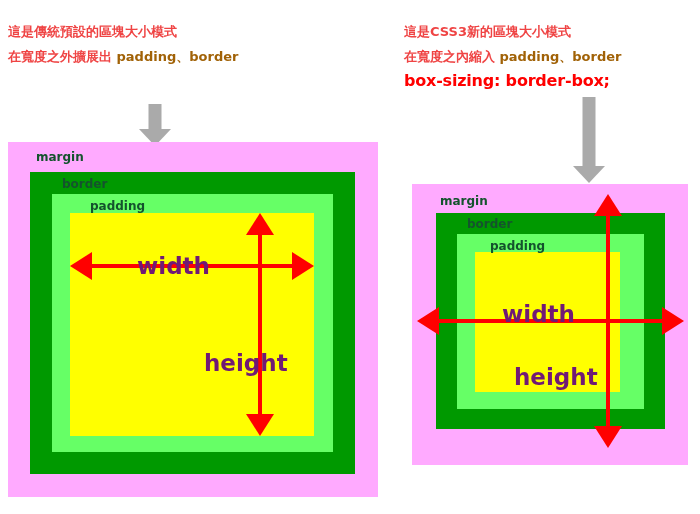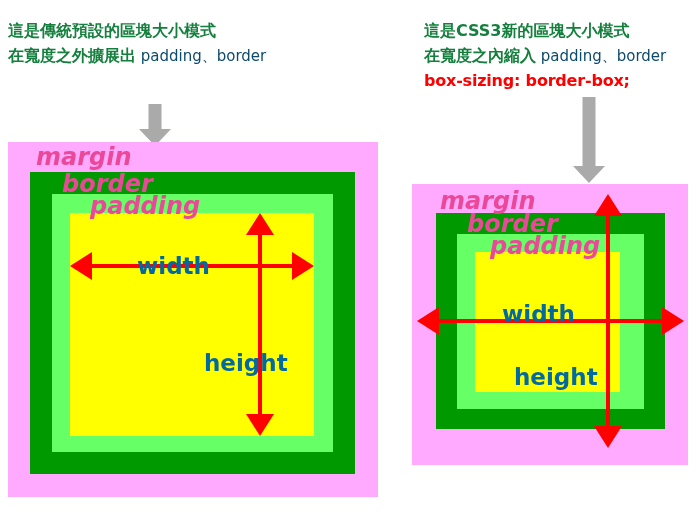--- a/index.html
+++ b/index.html
@@ -7,26 +7,26 @@
     width:700px;height:514px;position:relative;overflow:hidden;
     background:#ffffff;
     font-family:"DejaVu Sans","Liberation Sans",sans-serif;
     -webkit-font-smoothing:antialiased;
   }
   .abs{position:absolute;}
 
   
   .caption{position:absolute;line-height:25px;white-space:nowrap;}
   .cap-line{display:block;height:25px;}
-  .cap-zh{font-size:16px;font-weight:bold;color:#15803d;}
+  .cap-zh{font-size:13px;font-weight:bold;color:#ef4444;}
   .cap-code{font-size:16px;font-weight:bold;color:#ff0000;letter-spacing:-0.2px;}
-  .cap-mono{font-size:15px;font-weight:normal;color:#0c4a6e;}
+  .cap-mono{font-size:13px;font-weight:bold;color:#a16207;}
 
   #caption-left{left:8px;top:18px;}
-  #caption-right{left:424px;top:18px;}
+  #caption-right{left:404px;top:18px;}
 
   
   .gray-arrow{position:absolute;}
   .gray-shaft{position:absolute;background:#aaaaaa;left:50%;transform:translateX(-50%);top:0;}
   .gray-head{position:absolute;width:0;height:0;left:50%;transform:translateX(-50%);
              border-left:16px solid transparent;border-right:16px solid transparent;
              border-top:17px solid #aaaaaa;}
 
   #gray-arrow-left{left:135px;top:104px;width:40px;height:42px;}
   #gray-arrow-left .gray-shaft{width:13px;height:25px;}
@@ -35,34 +35,34 @@
   #gray-arrow-right{left:569px;top:97px;width:40px;height:86px;}
   #gray-arrow-right .gray-shaft{width:13px;height:69px;}
   #gray-arrow-right .gray-head{top:69px;}
 
   
   .margin-box{position:absolute;background:#ffaaff;}
   .border-box{position:absolute;background:#009900;}
   .padding-box{position:absolute;background:#66ff66;}
   .content-box{position:absolute;background:#ffff00;}
 
-  .box-label{position:absolute;font-size:24px;font-weight:bold;color:#ec4899;
-             white-space:nowrap;line-height:19px;z-index:6;font-style:italic;}
+  .box-label{position:absolute;font-size:12px;font-weight:bold;color:#14532d;
+             white-space:nowrap;line-height:19px;z-index:6;}
 
   
   .meas{position:absolute;z-index:8;}
   .meas-line-h{position:absolute;height:4px;background:#ff0000;top:50%;margin-top:-2px;}
   .meas-line-v{position:absolute;width:4px;background:#ff0000;left:50%;margin-left:-2px;}
   .arrow-head{position:absolute;width:0;height:0;}
   .ah-left{border-top:14px solid transparent;border-bottom:14px solid transparent;border-right:22px solid #ff0000;}
   .ah-right{border-top:14px solid transparent;border-bottom:14px solid transparent;border-left:22px solid #ff0000;}
   .ah-up{border-left:14px solid transparent;border-right:14px solid transparent;border-bottom:22px solid #ff0000;}
   .ah-down{border-left:14px solid transparent;border-right:14px solid transparent;border-top:22px solid #ff0000;}
 
-  .meas-label{position:absolute;font-size:23px;font-weight:bold;color:#0369a1;
+  .meas-label{position:absolute;font-size:23px;font-weight:bold;color:#701a75;
               white-space:nowrap;z-index:9;line-height:23px;}
 
   
   #diagram-left .margin-box{left:8px;top:142px;width:370px;height:355px;}
   #diagram-left .border-box{left:30px;top:172px;width:325px;height:302px;}
   #diagram-left .padding-box{left:52px;top:194px;width:281px;height:258px;}
   #diagram-left .content-box{left:70px;top:213px;width:244px;height:223px;}
 
   #label-margin-left{left:36px;top:148px;}
   #label-border-left{left:62px;top:175px;}

